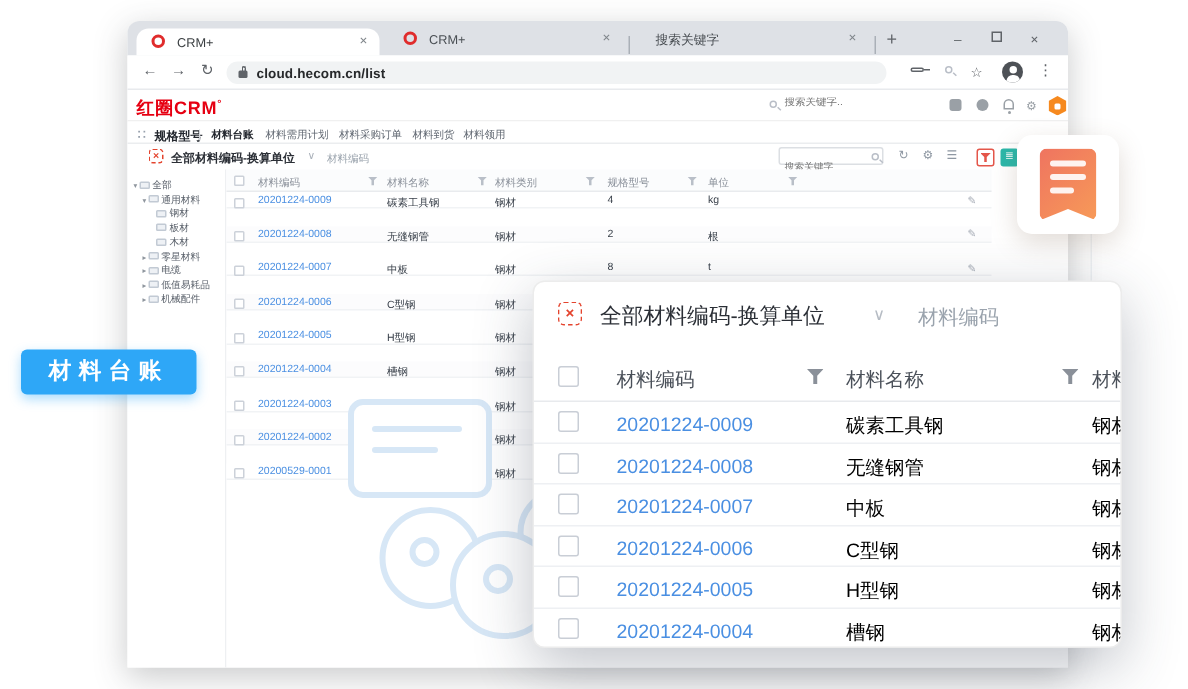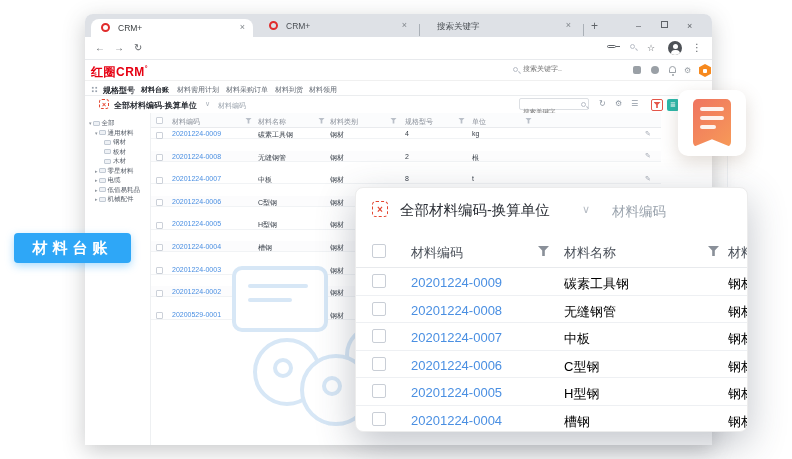--- a/index.html
+++ b/index.html
@@ -175,20 +175,25 @@
     <span class="abs winctl" id="maximize-btn" style="left:576px;top:5px;">
         <span></span>
       </span>
     <span class="abs winctl" style="left:602px;">×</span>
   </div>
 
   <div id="addrbar" class="abs">
     <span class="abs navglyph" style="left:10px;">←</span>
     <span class="abs navglyph" style="left:29px;">→</span>
     <span class="abs navglyph" style="left:49px;">↻</span>
+    <div id="urlpill" class="abs">
+      <span class="abs lockarc"></span>
+      <span class="abs lockbody"></span>
+      <span class="abs" id="url-text">cloud.hecom.cn/list</span>
+    </div>
     <span class="abs" id="key-icon" style="left:522px;"></span>
     <span class="abs mini-mag" style="left:545px;top:7px;"></span>
     <span class="abs addricon" style="left:562px;">☆</span>
     <span class="abs" id="profile-avatar">
         <span class="head"></span>
         <span class="body"></span>
       </span>
     <span class="abs addricon" style="left:607px;font-size:10px;top:5px;">⋮</span>
   </div>
 

